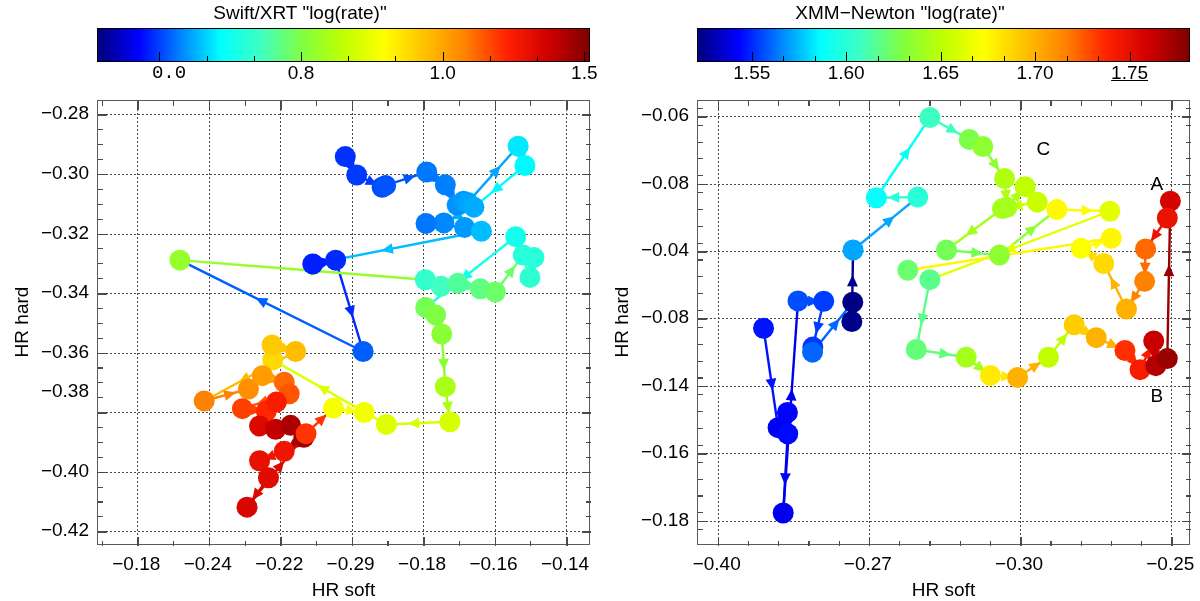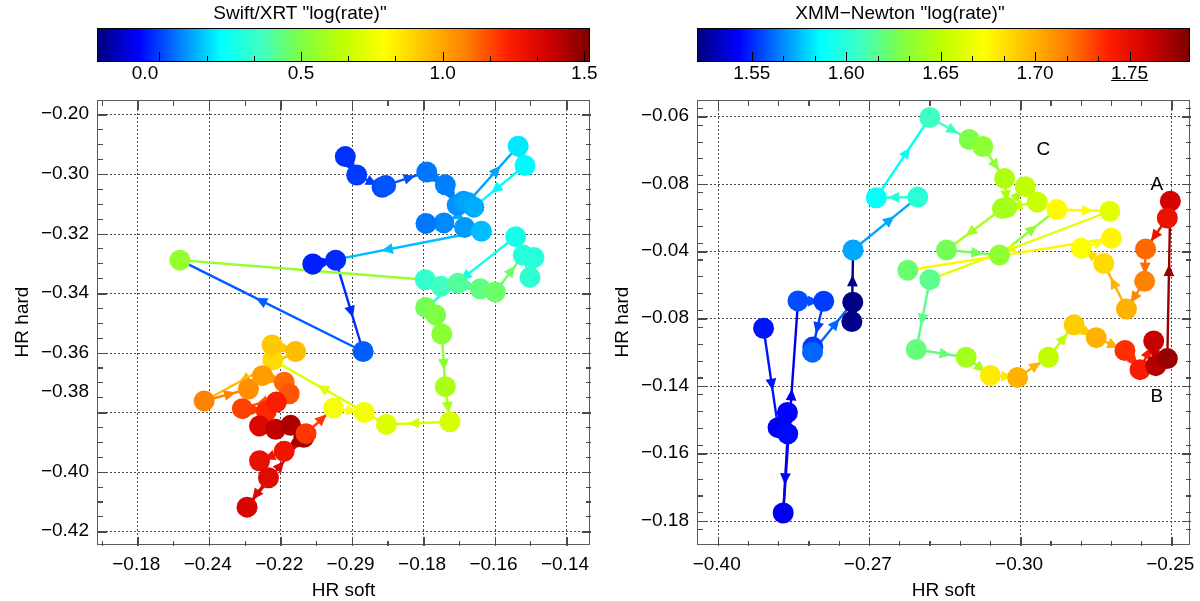--- a/index.html
+++ b/index.html
@@ -24,22 +24,22 @@
   .axtitle-y{position:absolute;font-size:19px;color:#000;white-space:nowrap;transform:rotate(-90deg);transform-origin:50% 50%;}
   .annot{position:absolute;font-size:19px;color:#000;transform:translate(-50%,-50%);}
   svg.plot{position:absolute;left:0;top:0;overflow:visible;}
 </style>
 </head>
 <body>
 
 <div id="root">
     <div class="panel left">
       <div class="cb-title">Swift/XRT "log(rate)"</div>
-      <div class="cb-lab" style="left: 145px;">0.0</div>
-      <div class="cb-lab" style="left: 301px;">0.5</div>
+      <div class="cb-lab" style="left: 169px; font-family: Liberation Mono, monospace;">0.0</div>
+      <div class="cb-lab" style="left: 301px;">0.8</div>
       <div class="cb-lab" style="left: 442.7px;">1.0</div>
       <div class="cb-lab" style="left: 584.3px;">1.5</div>
       <div class="cb-wrap">
         <div class="cb-grad" style="background: linear-gradient(to right, rgb(0, 0, 127) 0%, rgb(0, 0, 255) 8.33%, rgb(0, 128, 255) 16.67%, rgb(0, 255, 255) 25%, rgb(64, 255, 192) 33.33%, rgb(128, 255, 64) 41.67%, rgb(192, 255, 0) 50%, rgb(255, 255, 0) 58.33%, rgb(255, 192, 0) 66.67%, rgb(255, 128, 0) 75%, rgb(255, 32, 0) 83.33%, rgb(208, 0, 0) 91.67%, rgb(127, 0, 0) 100%);"></div>
         <div class="cb-tick" style="left: 62.3px; height: 10px;"></div>
         <div class="cb-tick" style="left: 109.6px; height: 6px;"></div>
         <div class="cb-tick" style="left: 156.8px; height: 6px;"></div>
         <div class="cb-tick" style="left: 204px; height: 10px;"></div>
         <div class="cb-tick" style="left: 251.2px; height: 6px;"></div>
         <div class="cb-tick" style="left: 298.4px; height: 6px;"></div>
@@ -181,21 +181,21 @@
         <div class="tk" style="top: 13.4px; left: 0px; height: 1.2px; width: 5px;"></div>
         <div class="tk" style="top: 13.4px; left: 488px; height: 1.2px; width: 5px;"></div>
       </div>
       <div class="xlab-txt" style="left: 136.3px; top: 553px;">−0.18</div>
       <div class="xlab-txt" style="left: 207.7px; top: 553px;">−0.24</div>
       <div class="xlab-txt" style="left: 279.2px; top: 553px;">−0.22</div>
       <div class="xlab-txt" style="left: 350.6px; top: 553px;">−0.29</div>
       <div class="xlab-txt" style="left: 422.1px; top: 553px;">−0.18</div>
       <div class="xlab-txt" style="left: 493.5px; top: 553px;">−0.16</div>
       <div class="xlab-txt" style="left: 565px; top: 553px;">−0.14</div>
-      <div class="ylab-txt" style="top: 113.4px; left: 0px; width: 89px;">−0.20</div>
+      <div class="ylab-txt" style="top: 113.4px; left: 0px; width: 89px;">−0.28</div>
       <div class="ylab-txt" style="top: 172.9px; left: 0px; width: 89px;">−0.30</div>
       <div class="ylab-txt" style="top: 232.5px; left: 0px; width: 89px;">−0.32</div>
       <div class="ylab-txt" style="top: 292px; left: 0px; width: 89px;">−0.34</div>
       <div class="ylab-txt" style="top: 351.5px; left: 0px; width: 89px;">−0.36</div>
       <div class="ylab-txt" style="top: 391px; left: 0px; width: 89px;">−0.38</div>
       <div class="ylab-txt" style="top: 470.6px; left: 0px; width: 89px;">−0.40</div>
       <div class="ylab-txt" style="top: 530.1px; left: 0px; width: 89px;">−0.42</div>
       <div class="axtitle-x" style="left: 343.5px; top: 579px;">HR soft</div>
       <div class="axtitle-y" style="left: -28px; top: 310.5px; width: 100px; text-align: center;">HR hard</div>
       <svg class="plot" width="600" height="601">

